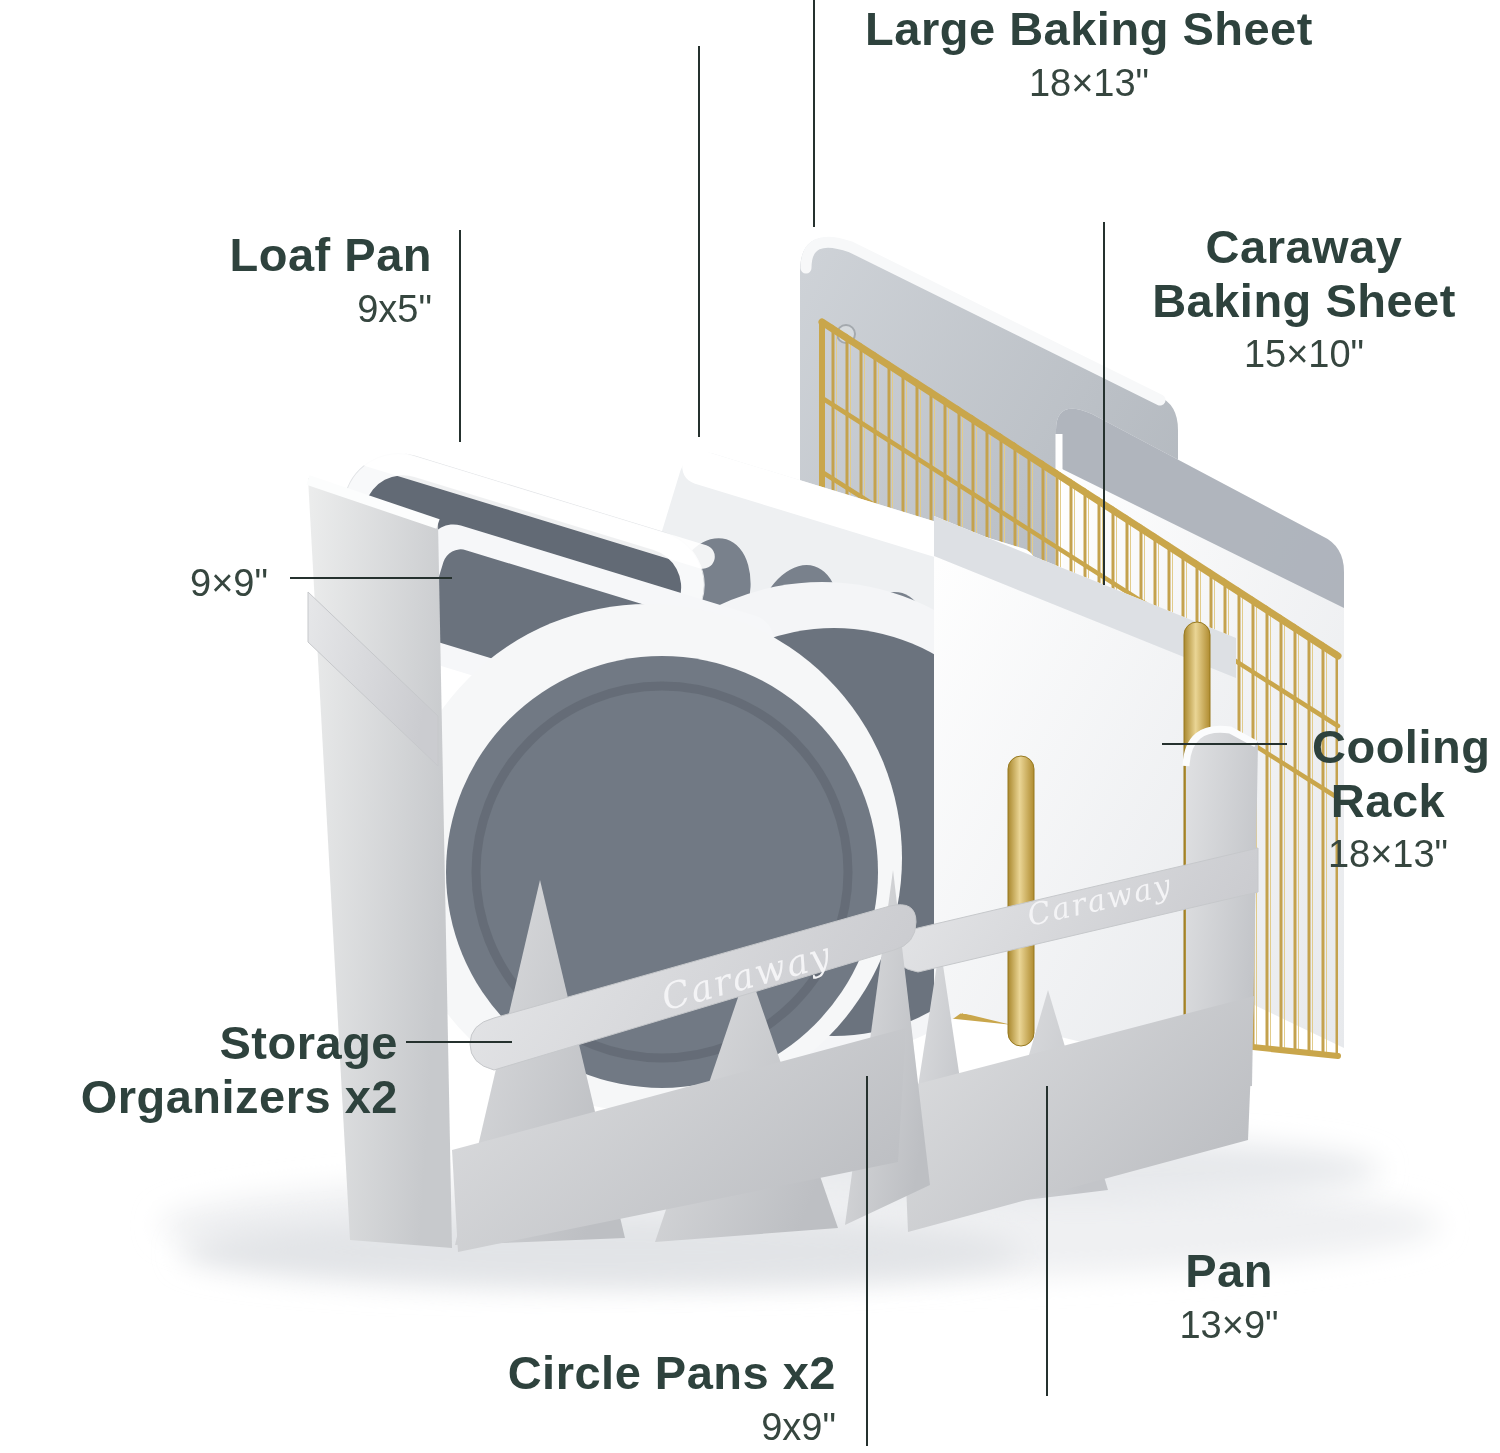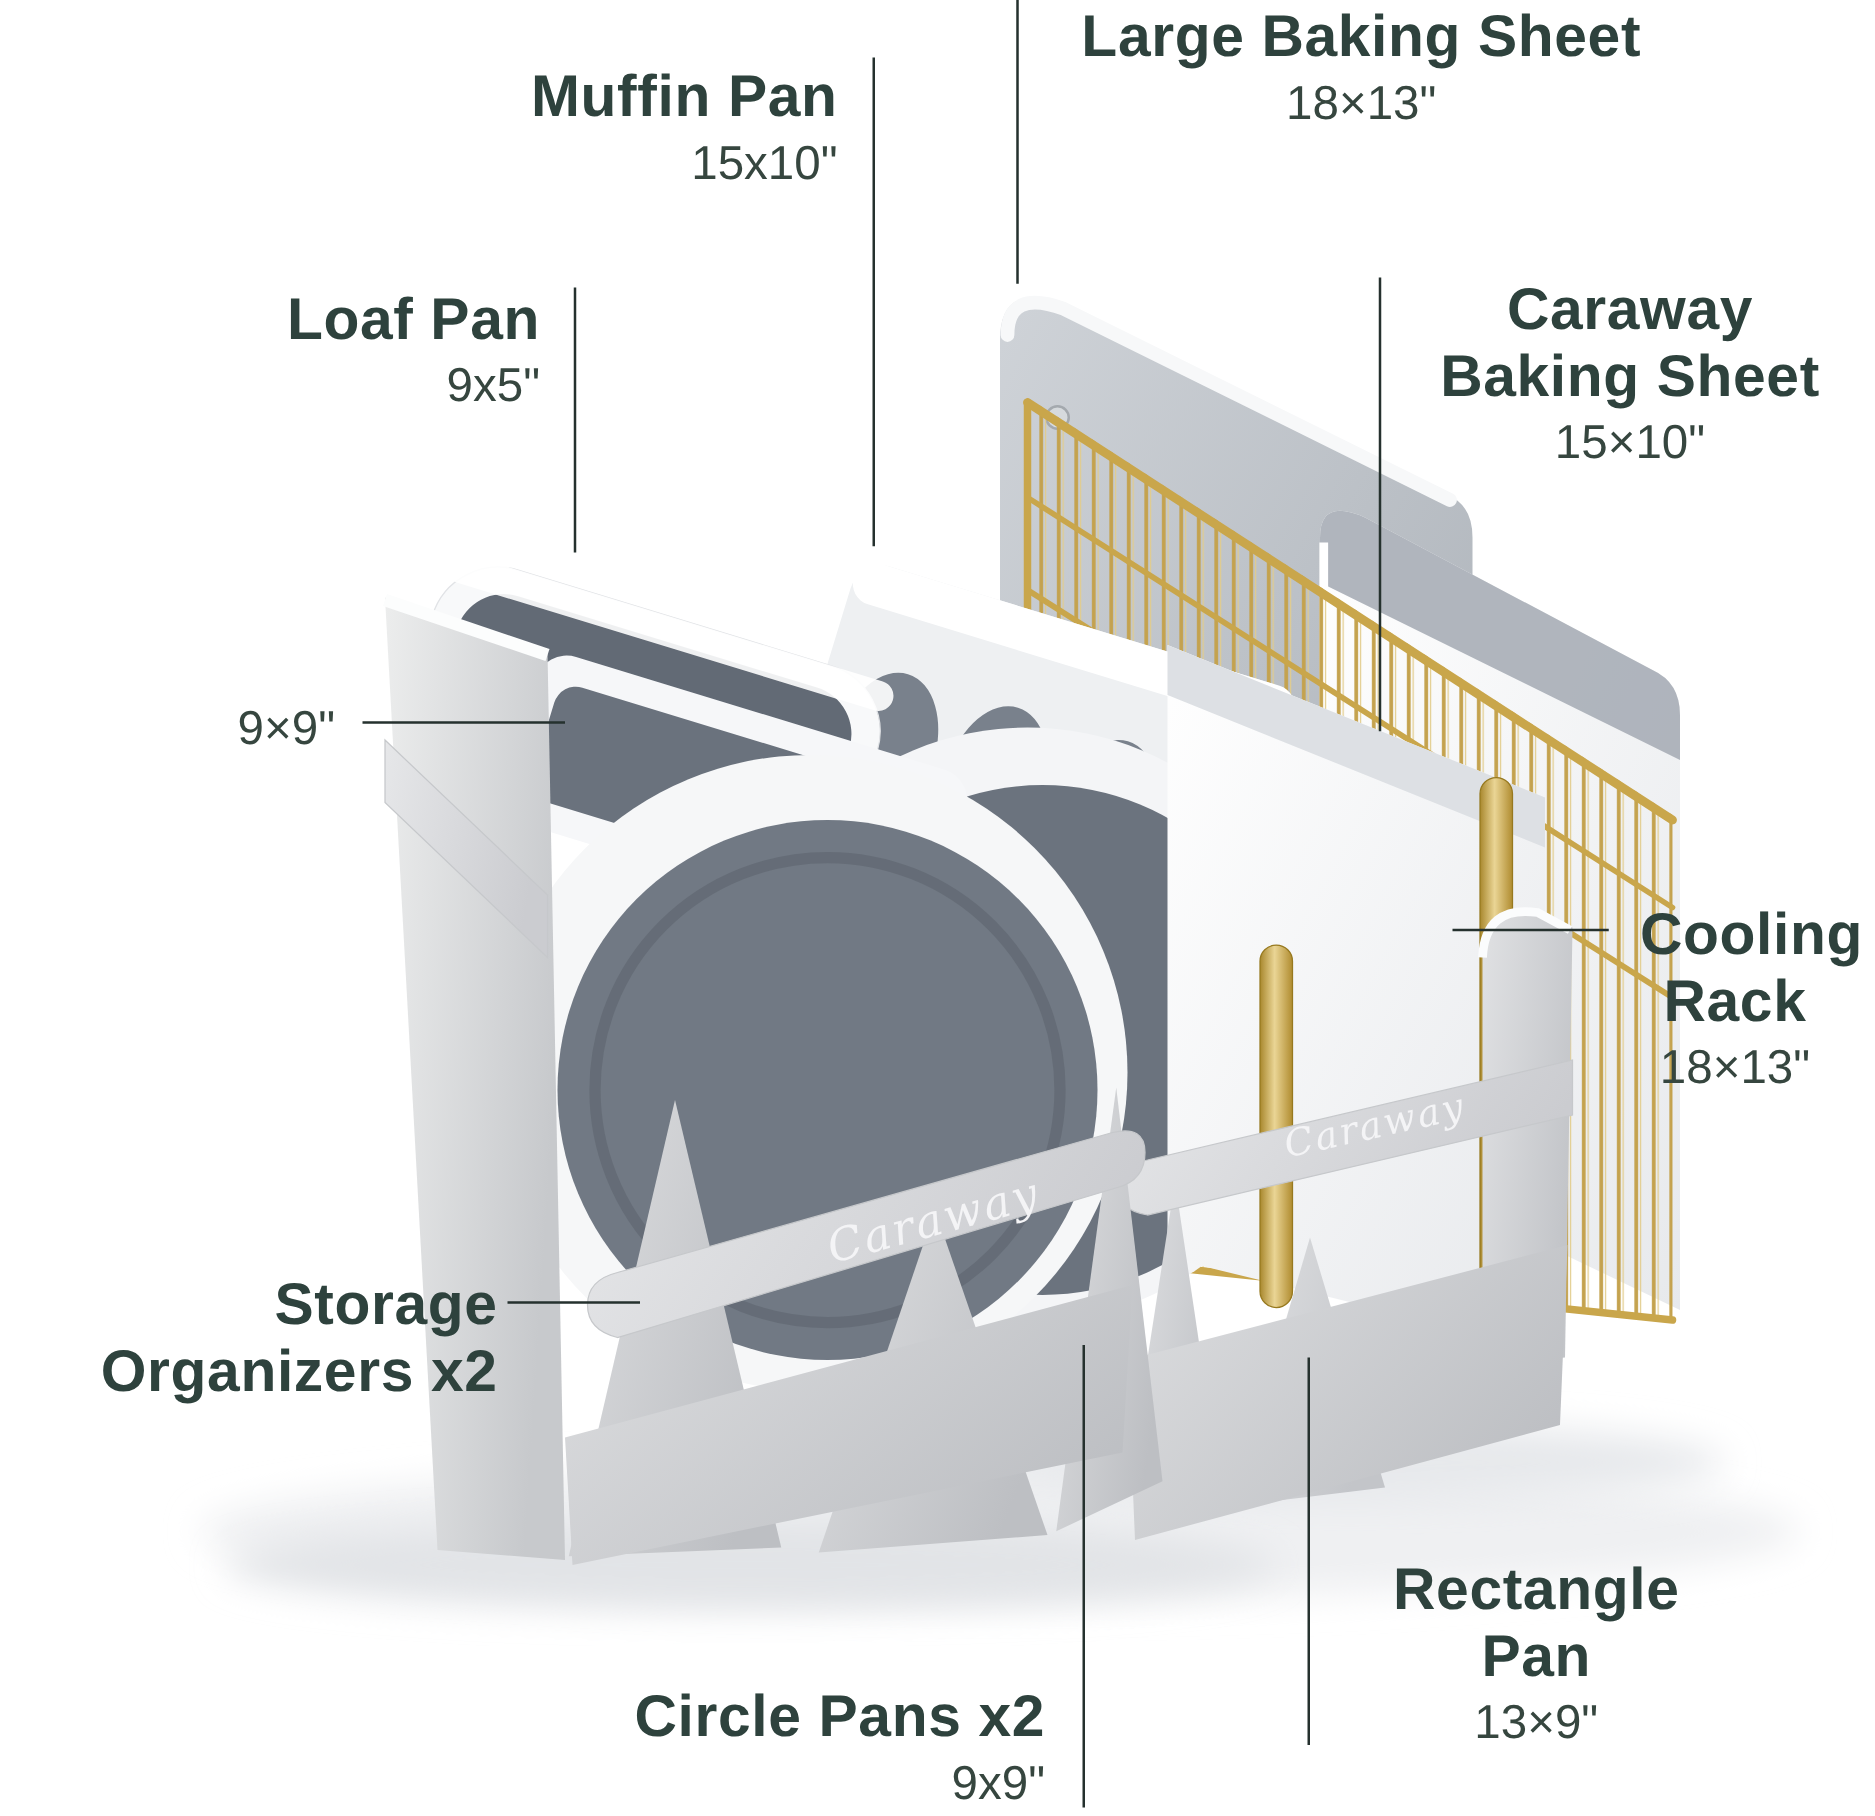--- a/index.html
+++ b/index.html
@@ -161,24 +161,20 @@
   <div class="cl h" style="left:1162px;top:743px;width:125px"></div>
   <div class="cl h" style="left:406px;top:1041px;width:106px"></div>
   <div class="cl v" style="left:866px;top:1076px;height:370px"></div>
   <div class="cl v" style="left:1046px;top:1086px;height:310px"></div>
 
   <div class="lbl" style="left:849px;top:2px;width:480px">
     <div class="lbl-name">Large Baking Sheet</div>
     <div class="lbl-dim">18×13"</div>
   </div>
 
-  <div class="lbl align-r" style="left:400px;top:50px;width:270px">
-    <div class="lbl-name">Muffin Pan</div>
-    <div class="lbl-dim">15x10"</div>
-  </div>
 
   <div class="lbl align-r" style="left:200px;top:228px;width:232px">
     <div class="lbl-name">Loaf Pan</div>
     <div class="lbl-dim">9x5"</div>
   </div>
 
   <div class="lbl" style="left:1139px;top:220px;width:330px">
     <div class="lbl-name">Caraway</div>
     <div class="lbl-name">Baking Sheet</div>
     <div class="lbl-dim">15×10"</div>
@@ -198,18 +194,17 @@
     <div class="lbl-name">Storage</div>
     <div class="lbl-name">Organizers x2</div>
   </div>
 
   <div class="lbl align-r" style="left:470px;top:1346px;width:366px">
     <div class="lbl-name">Circle Pans x2</div>
     <div class="lbl-dim">9x9"</div>
   </div>
 
   <div class="lbl" style="left:1079px;top:1244px;width:300px">
-    <div class="lbl-name">Rectangle</div>
     <div class="lbl-name">Pan</div>
     <div class="lbl-dim">13×9"</div>
   </div>
 
 </div>
 
 </body></html>

